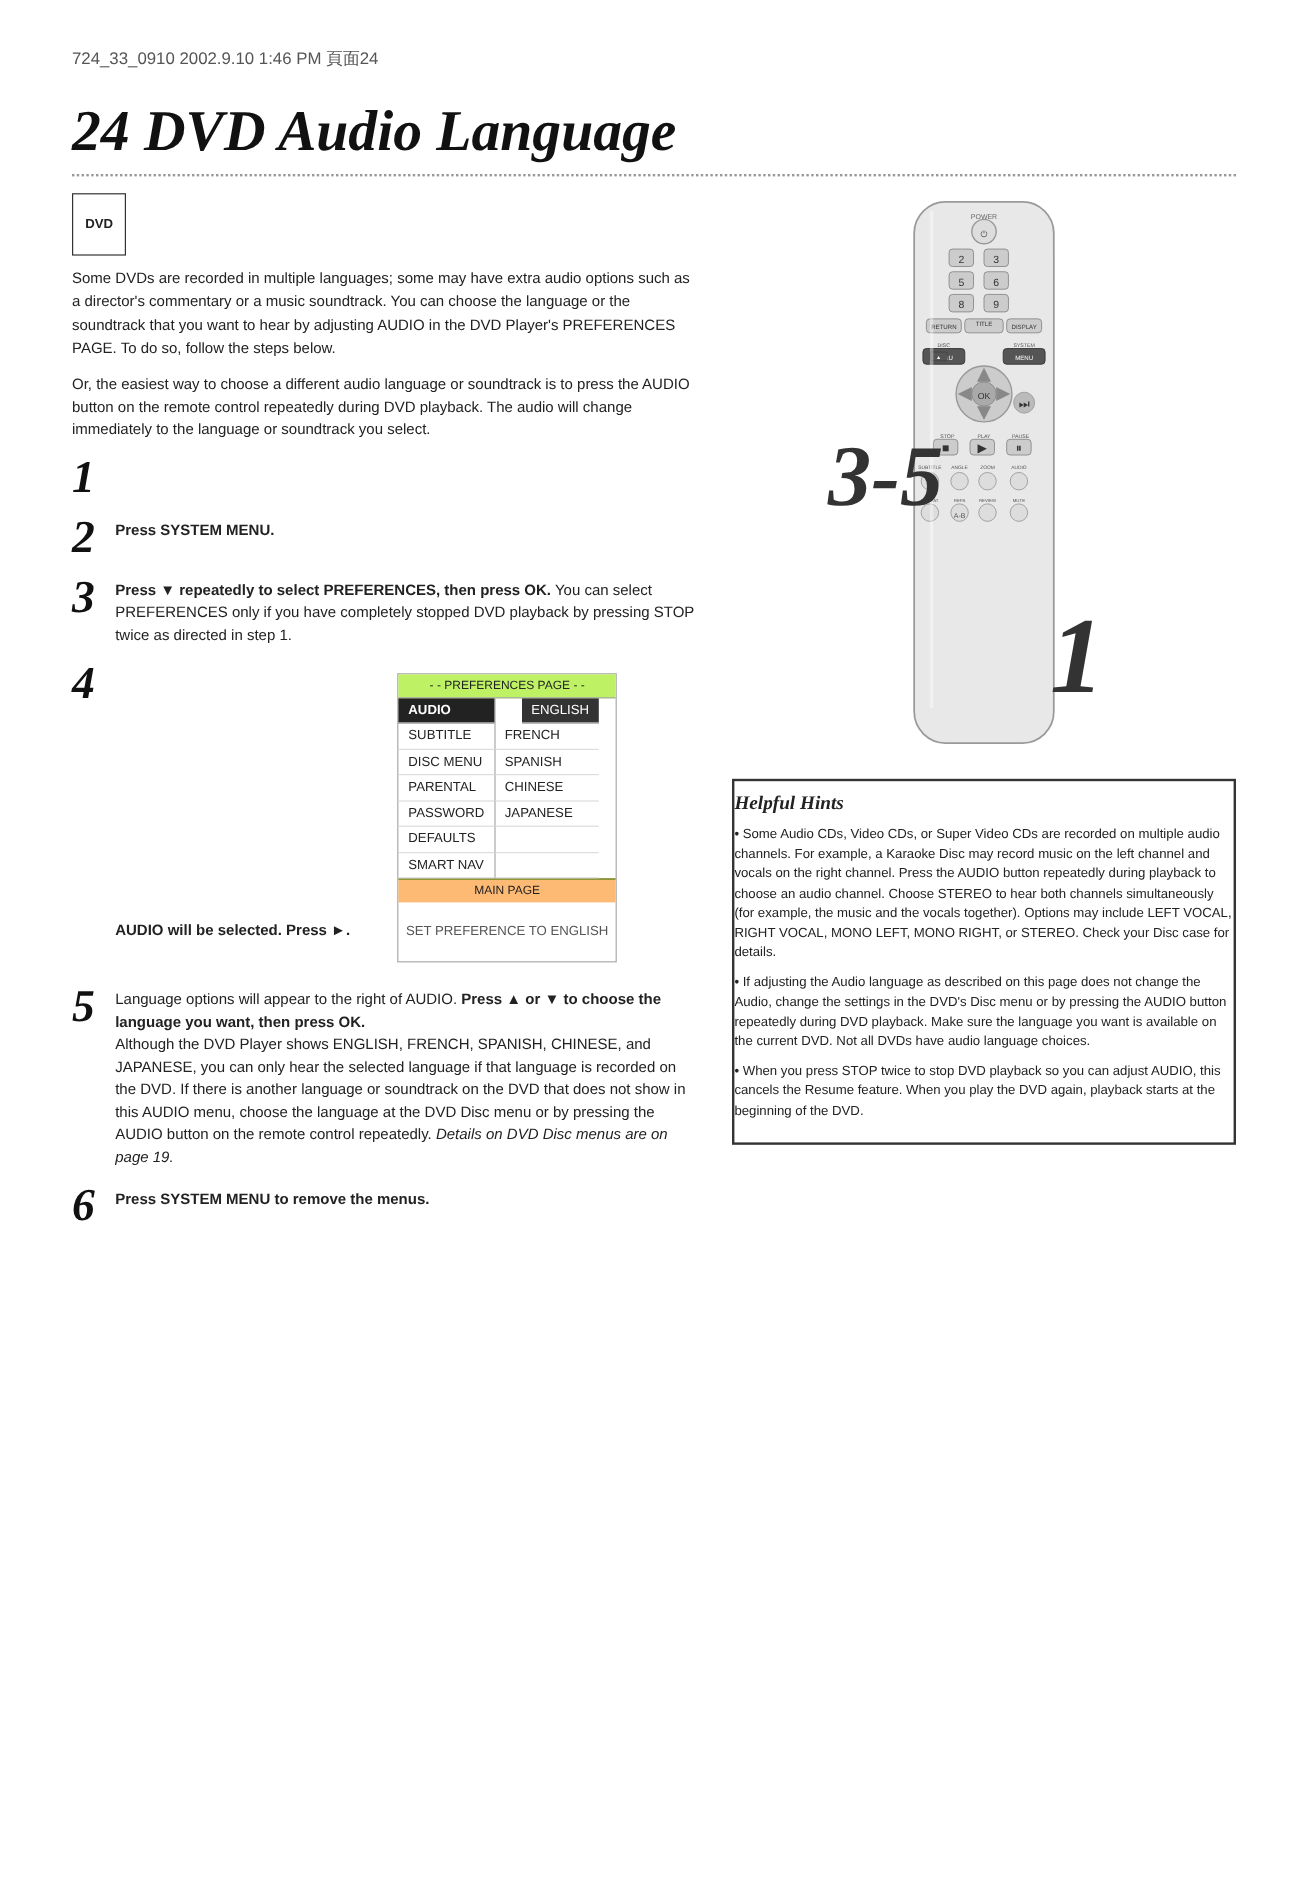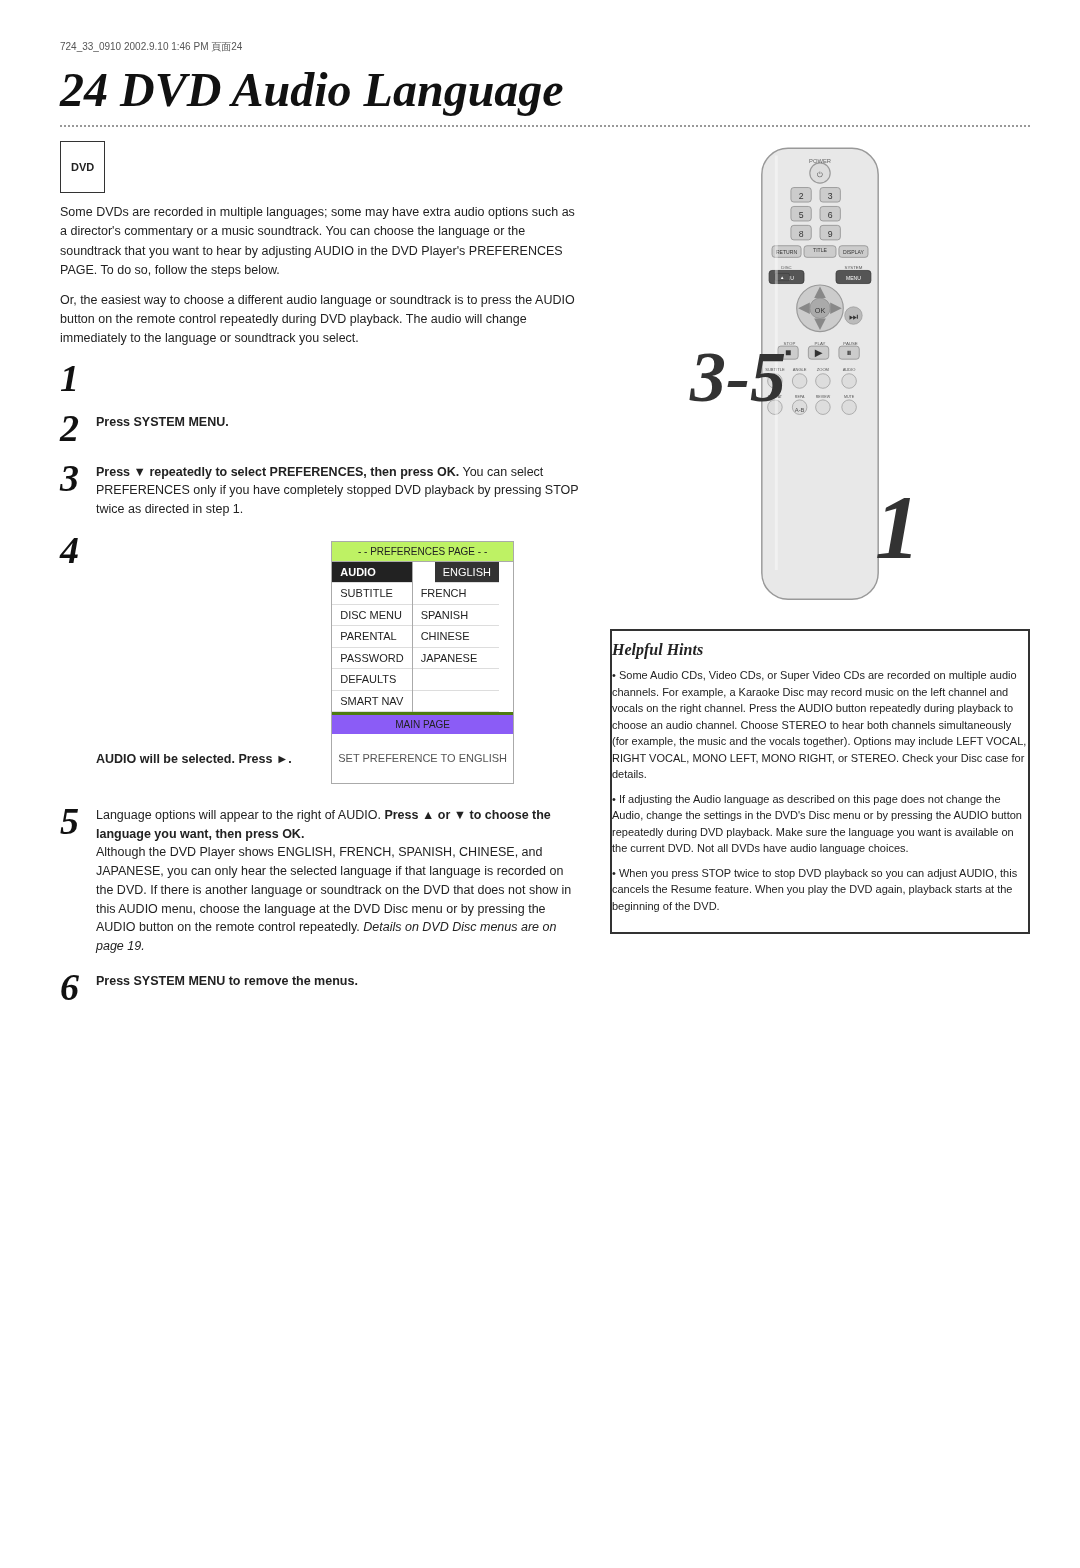--- a/index.html
+++ b/index.html
@@ -16,23 +16,23 @@
 
     .page-container {
       width: 1080px;
       height: 1568px;
       padding: 40px 50px 40px 60px;
       position: relative;
     }
 
     
     .header-meta {
-      font-size: 10px;
+      font-size: 14px;
       color: #555;
-      margin-bottom: 8px;
+      margin-bottom: 24px;
     }
 
     
     .page-title {
       font-size: 48px;
       font-weight: bold;
       font-style: italic;
       color: #111;
       margin-bottom: 8px;
       font-family: Georgia, serif;
@@ -153,24 +153,24 @@
       font-weight: bold;
     }
 
     .pref-cell.highlighted {
       background: #333;
       color: #fff;
       margin-left: 22px;
     }
 
     .pref-footer {
-      background: #8b5cf6;
+      background: #fdba74;
       padding: 2px 22px;
       font-size: 10px;
-      border-top: 3px solid #4d7c0f;
+      border-top: 1px solid #4d7c0f;
       text-align: center;
     }
 
     .pref-footer-sub {
       font-size: 11px;
       color: #555;
       text-align: center;
       padding: 16px 6px;
     }
 

